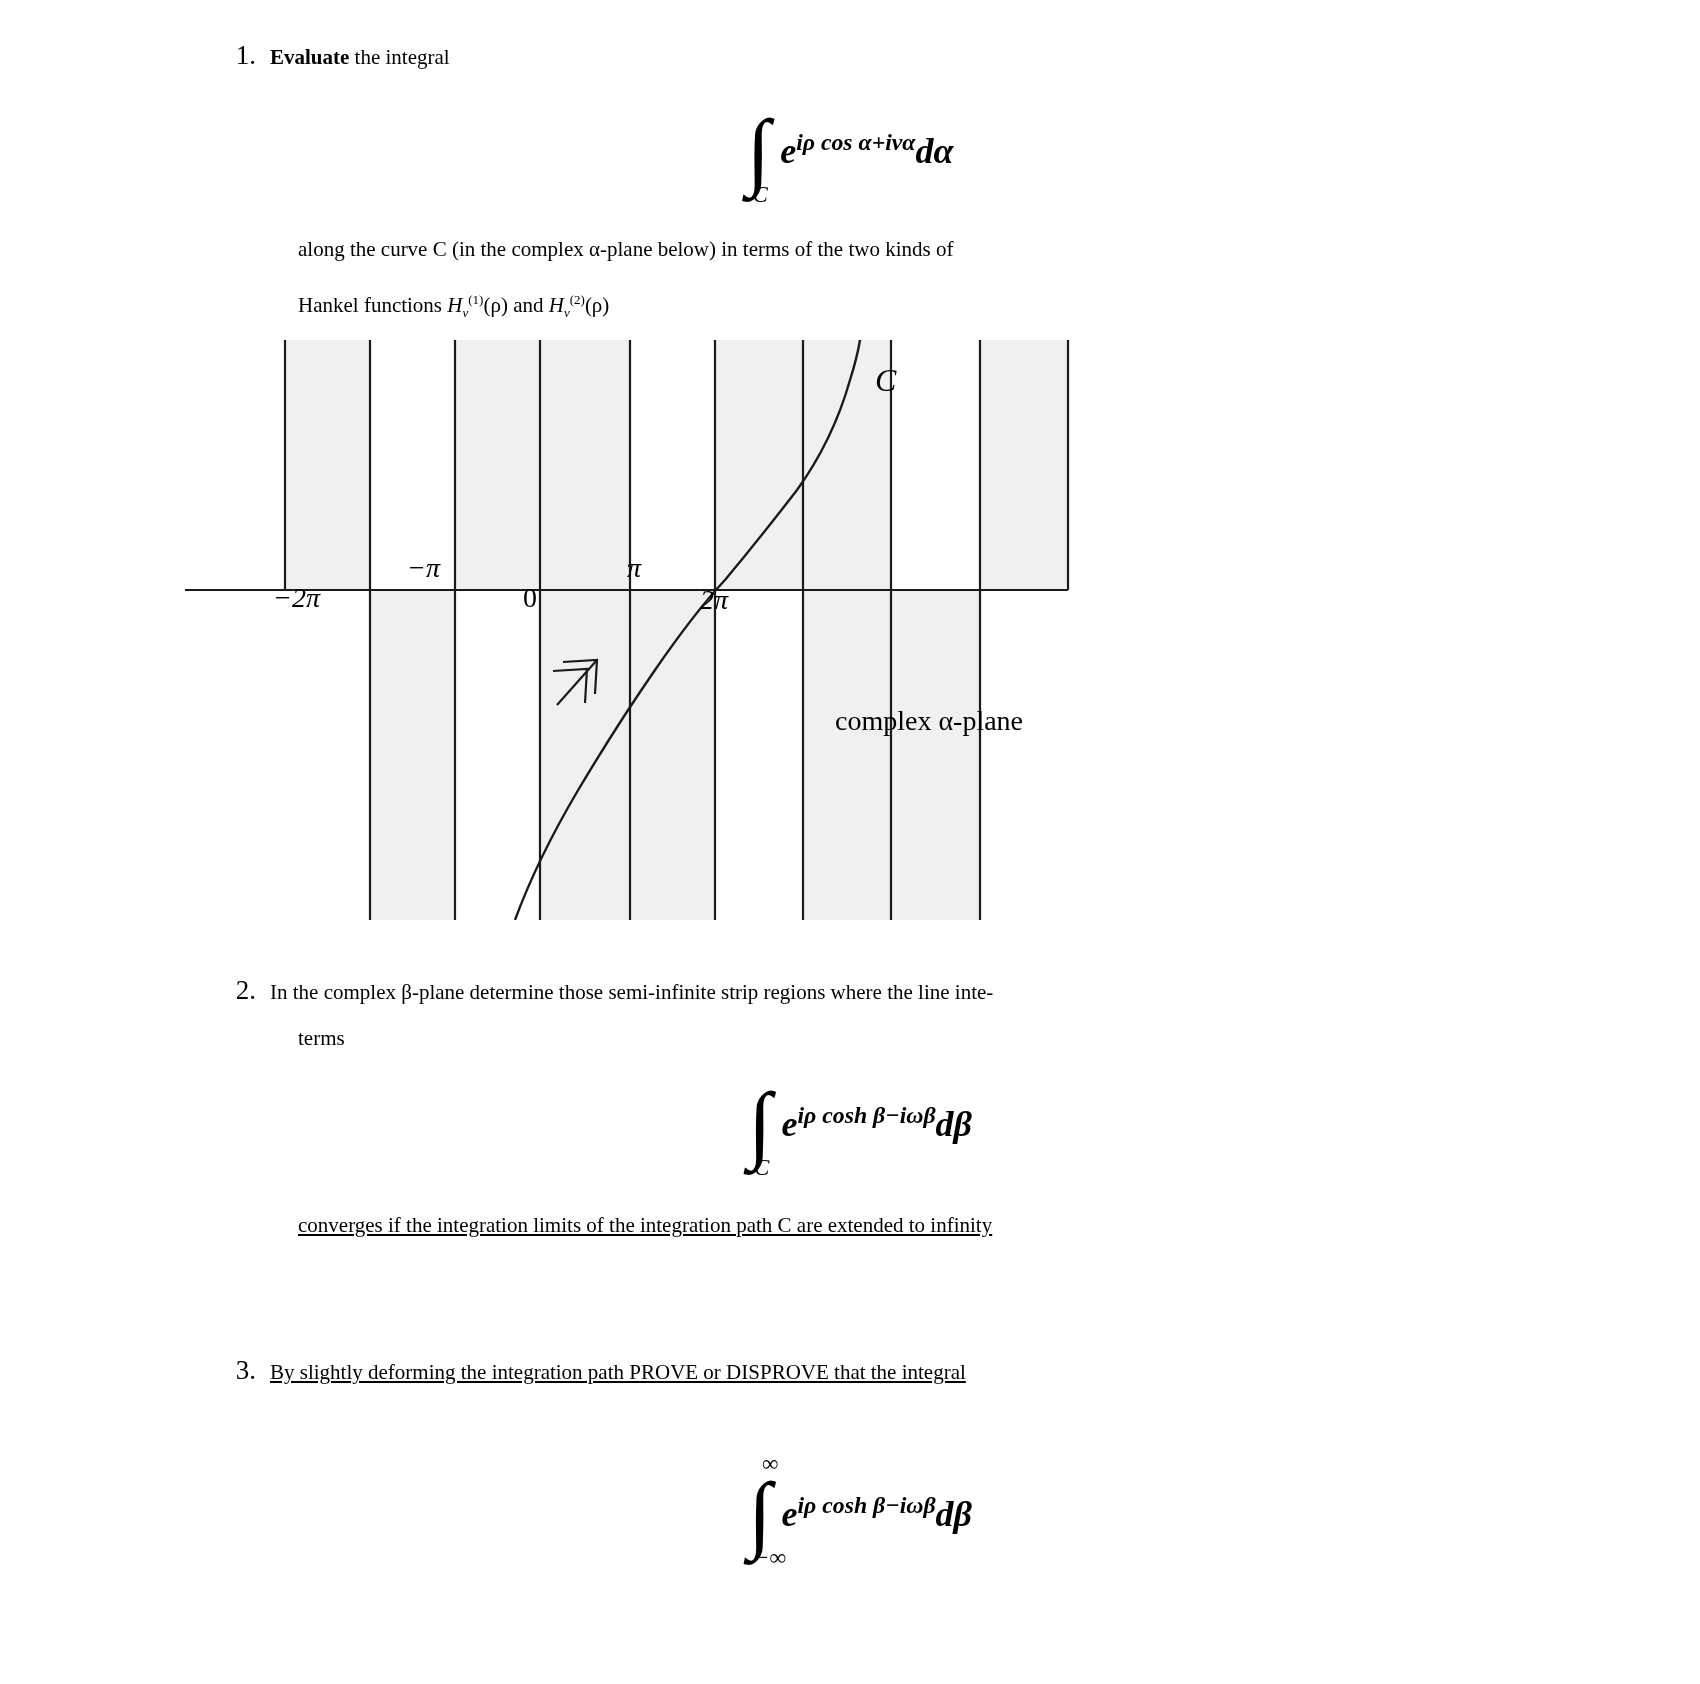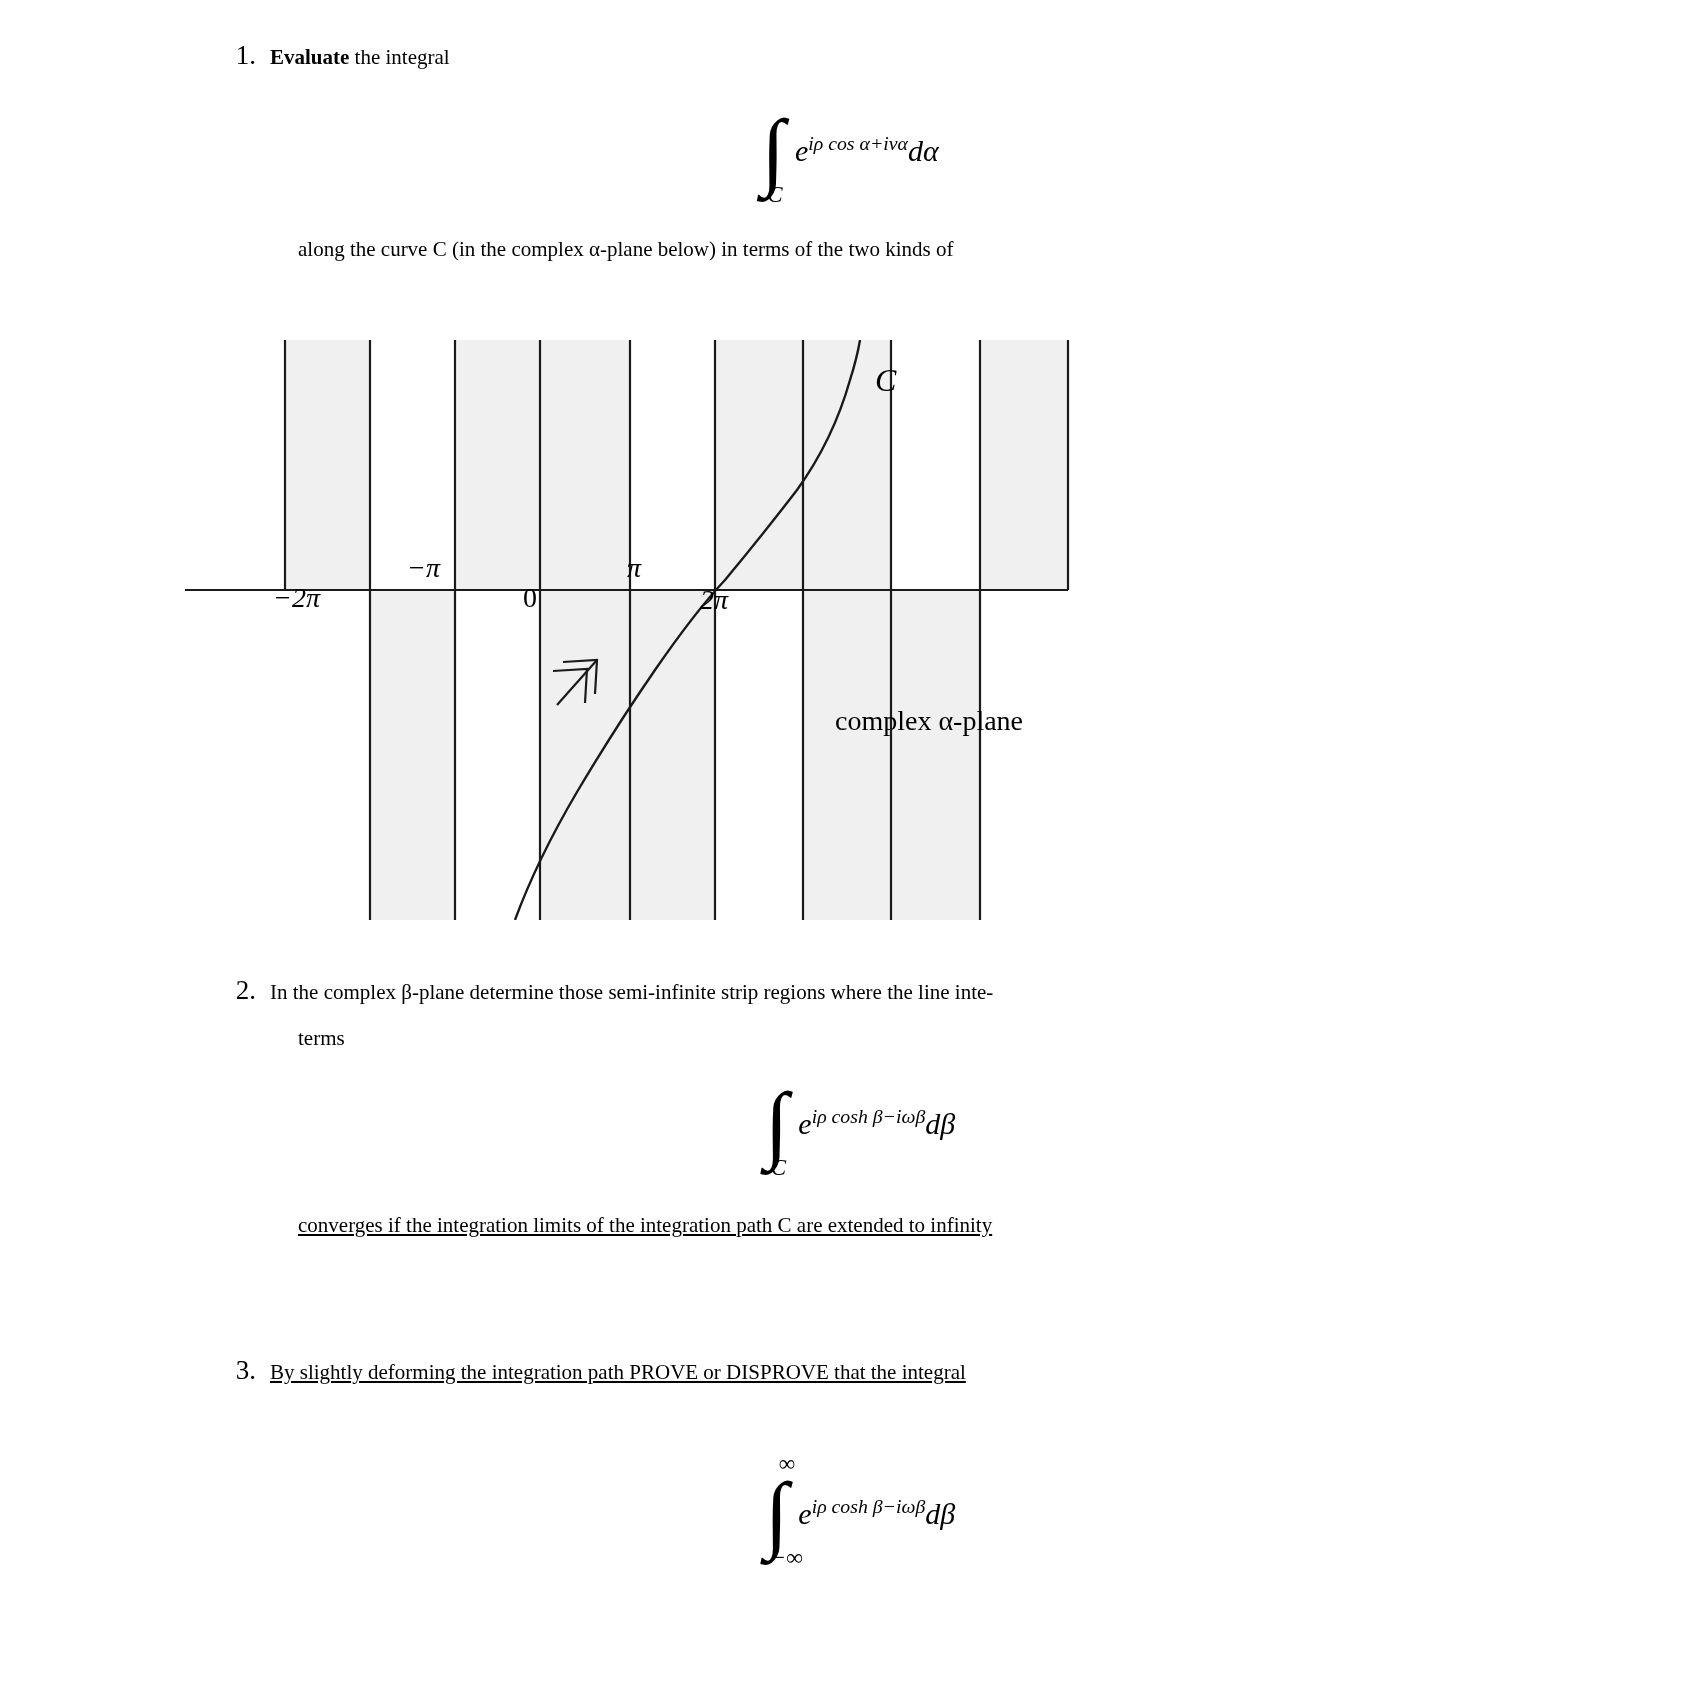--- a/index.html
+++ b/index.html
@@ -79,23 +79,24 @@
   }
   .int-upper {
     position: absolute;
     left: 14px;
     top: -28px;
     font-size: 23px;
     font-style: normal;
     white-space: nowrap;
   }
   .expr {
-    font-size: 30px;
-    font-style: italic;
-    white-space: nowrap;
+    font-size: 36px;
+    font-style: italic;
+    white-space: nowrap;
+    font-weight: bold;
   }
   .expr .exp {
     font-size: 0.66em;
     vertical-align: super;
     font-style: italic;
   }
 
   
   #figure {
     position: absolute;
@@ -128,20 +129,23 @@
   <div class="display-eq" style="left:600px; top:95px; width:500px; height:110px;">
     <div class="int-wrap">
       <span class="intsign">∫</span>
       <span class="int-lower">C</span>
     </div>
     <span class="expr"><span>e</span><span class="exp">iρ cos α+iνα</span><span>dα</span></span>
   </div>
 
   <div class="item-body justified" style="position:absolute; left:298px; top:232px; width:1215px;">along the curve C (in the complex α-plane below) in terms of the two kinds of</div>
 
+  <div class="item-body" style="position:absolute; left:298px; top:288px; width:1215px;">
+    <span>Hankel functions </span><span class="math">H</span><span class="sub">ν</span><span class="sup">(1)</span><span>(ρ) and </span><span class="math">H</span><span class="sub">ν</span><span class="sup">(2)</span><span>(ρ)</span>
+    </div>
 
   <div id="figure">
     <svg width="1190" height="580" viewBox="0 0 1190 580">
 
       <g>
         <rect x="100" y="0" width="85" height="250" fill="#f0f0f0"></rect>
         <rect x="185" y="250" width="85" height="330" fill="#f0f0f0"></rect>
         <rect x="270" y="0" width="175" height="250" fill="#f0f0f0"></rect>
         <rect x="355" y="250" width="175" height="330" fill="#f0f0f0"></rect>
         <rect x="530" y="0" width="88" height="250" fill="#f0f0f0"></rect>

